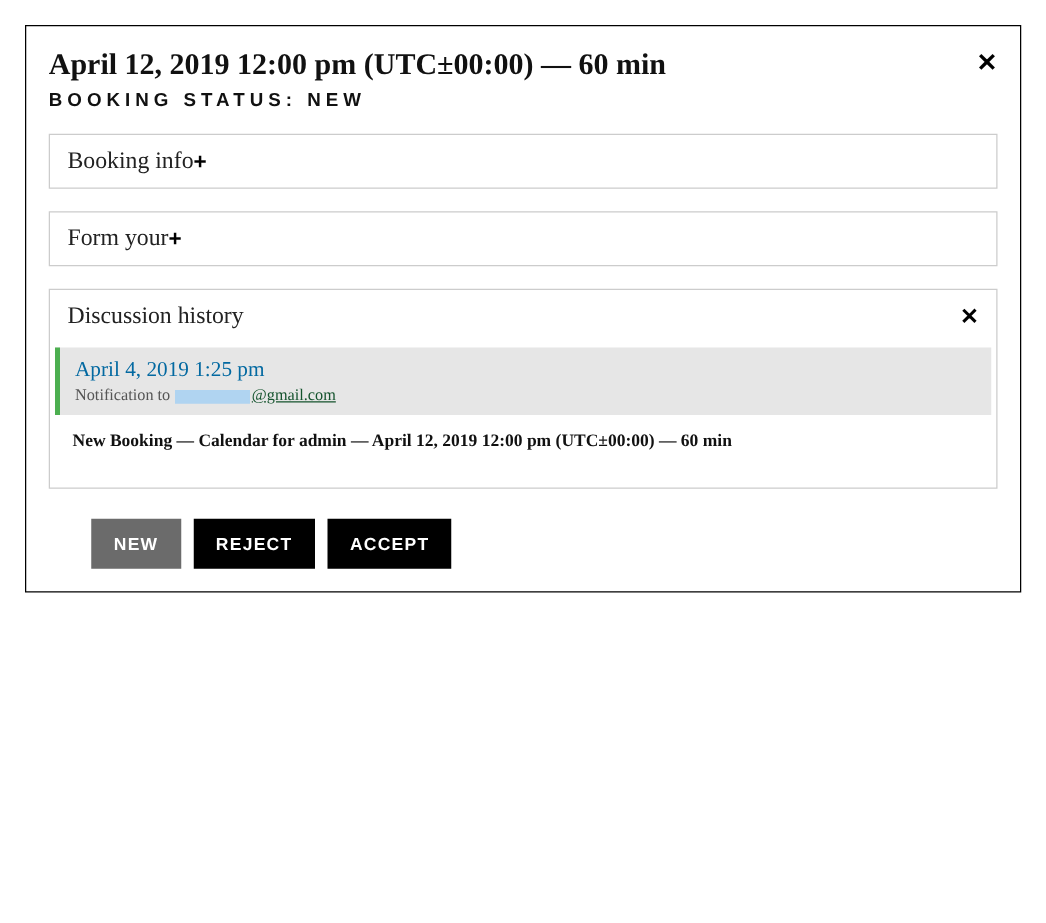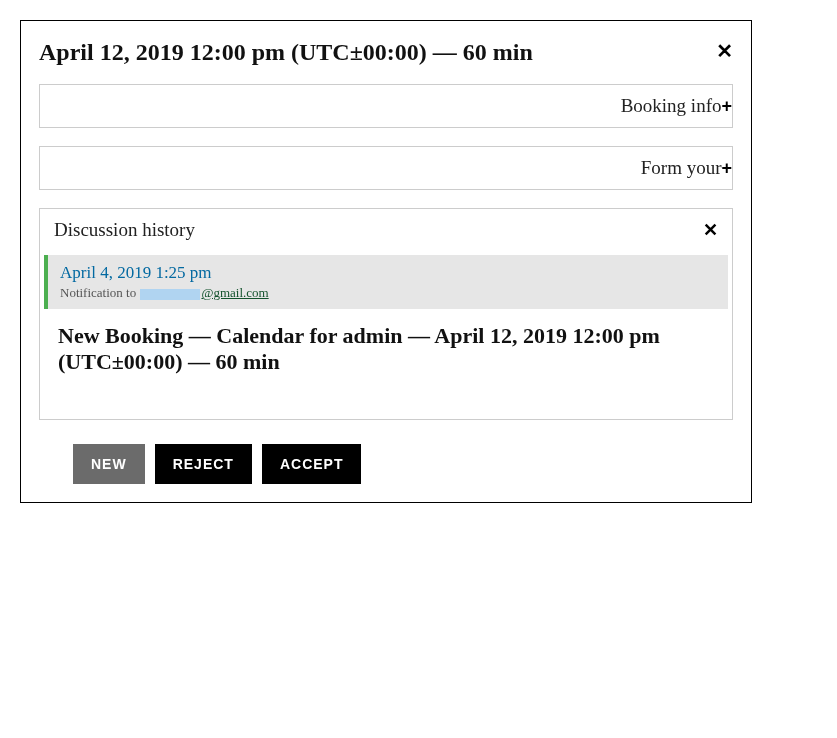--- a/index.html
+++ b/index.html
@@ -6,21 +6,21 @@
       box-sizing: border-box;
       margin: 0;
       padding: 0;
     }
     body {
       font-family: Georgia, 'Times New Roman', serif;
       background: #fff;
       padding: 20px;
     }
     .modal {
-      width: 732px;
+      width: 797px;
       border: 1px solid #000;
       padding: 18px;
       position: relative;
       background: #fff;
     }
     .modal-header {
       position: relative;
       margin-bottom: 18px;
     }
     .modal-title {
@@ -46,22 +46,22 @@
       font-weight: bold;
       cursor: pointer;
       line-height: 1;
       font-family: Arial, sans-serif;
     }
     .accordion {
       border: 1px solid #ccc;
       margin-bottom: 18px;
       display: flex;
       align-items: center;
-      justify-content: flex-end;
-      padding: 10px 0;
+      justify-content: flex-start;
+      padding: 10px 14px;
       cursor: pointer;
       background: #fff;
     }
     .accordion-title {
       font-size: 19px;
       color: #222;
     }
     .accordion-icon {
       font-size: 18px;
       font-weight: bold;
@@ -108,24 +108,24 @@
       cursor: pointer;
     }
     .message-body {
       padding: 10px 14px 18px 14px;
       margin: 0 4px 4px 4px;
       position: relative;
       max-height: 220px;
       overflow-y: auto;
     }
     .message-subject {
-      font-size: 22px;
+      font-size: 14px;
       font-weight: bold;
       color: #111;
-      margin-bottom: 22px;
+      margin-bottom: 6px;
     }
     .message-text {
       font-size: 17px;
       color: #222;
       line-height: 1.7;
     }
     .message-text p {
       margin-bottom: 18px;
     }
     .message-text p:last-child {
@@ -163,20 +163,21 @@
     .btn-accept, .btn-reject {
       background: #000;
     }
   </style>
 </head>
 <body>
 
 <div class="modal">
   <div class="modal-header">
     <div class="modal-title">April 12, 2019 12:00 pm (UTC±00:00) — 60 min</div>
+    <div class="modal-subtitle">BOOKING STATUS: NEW</div>
     <div class="close-btn">✕</div>
   </div>
 
   <div class="accordion">
     <span class="accordion-title">Booking info</span>
     <span class="accordion-icon">+</span>
   </div>
 
   <div class="accordion">
     <span class="accordion-title">Form your</span>

